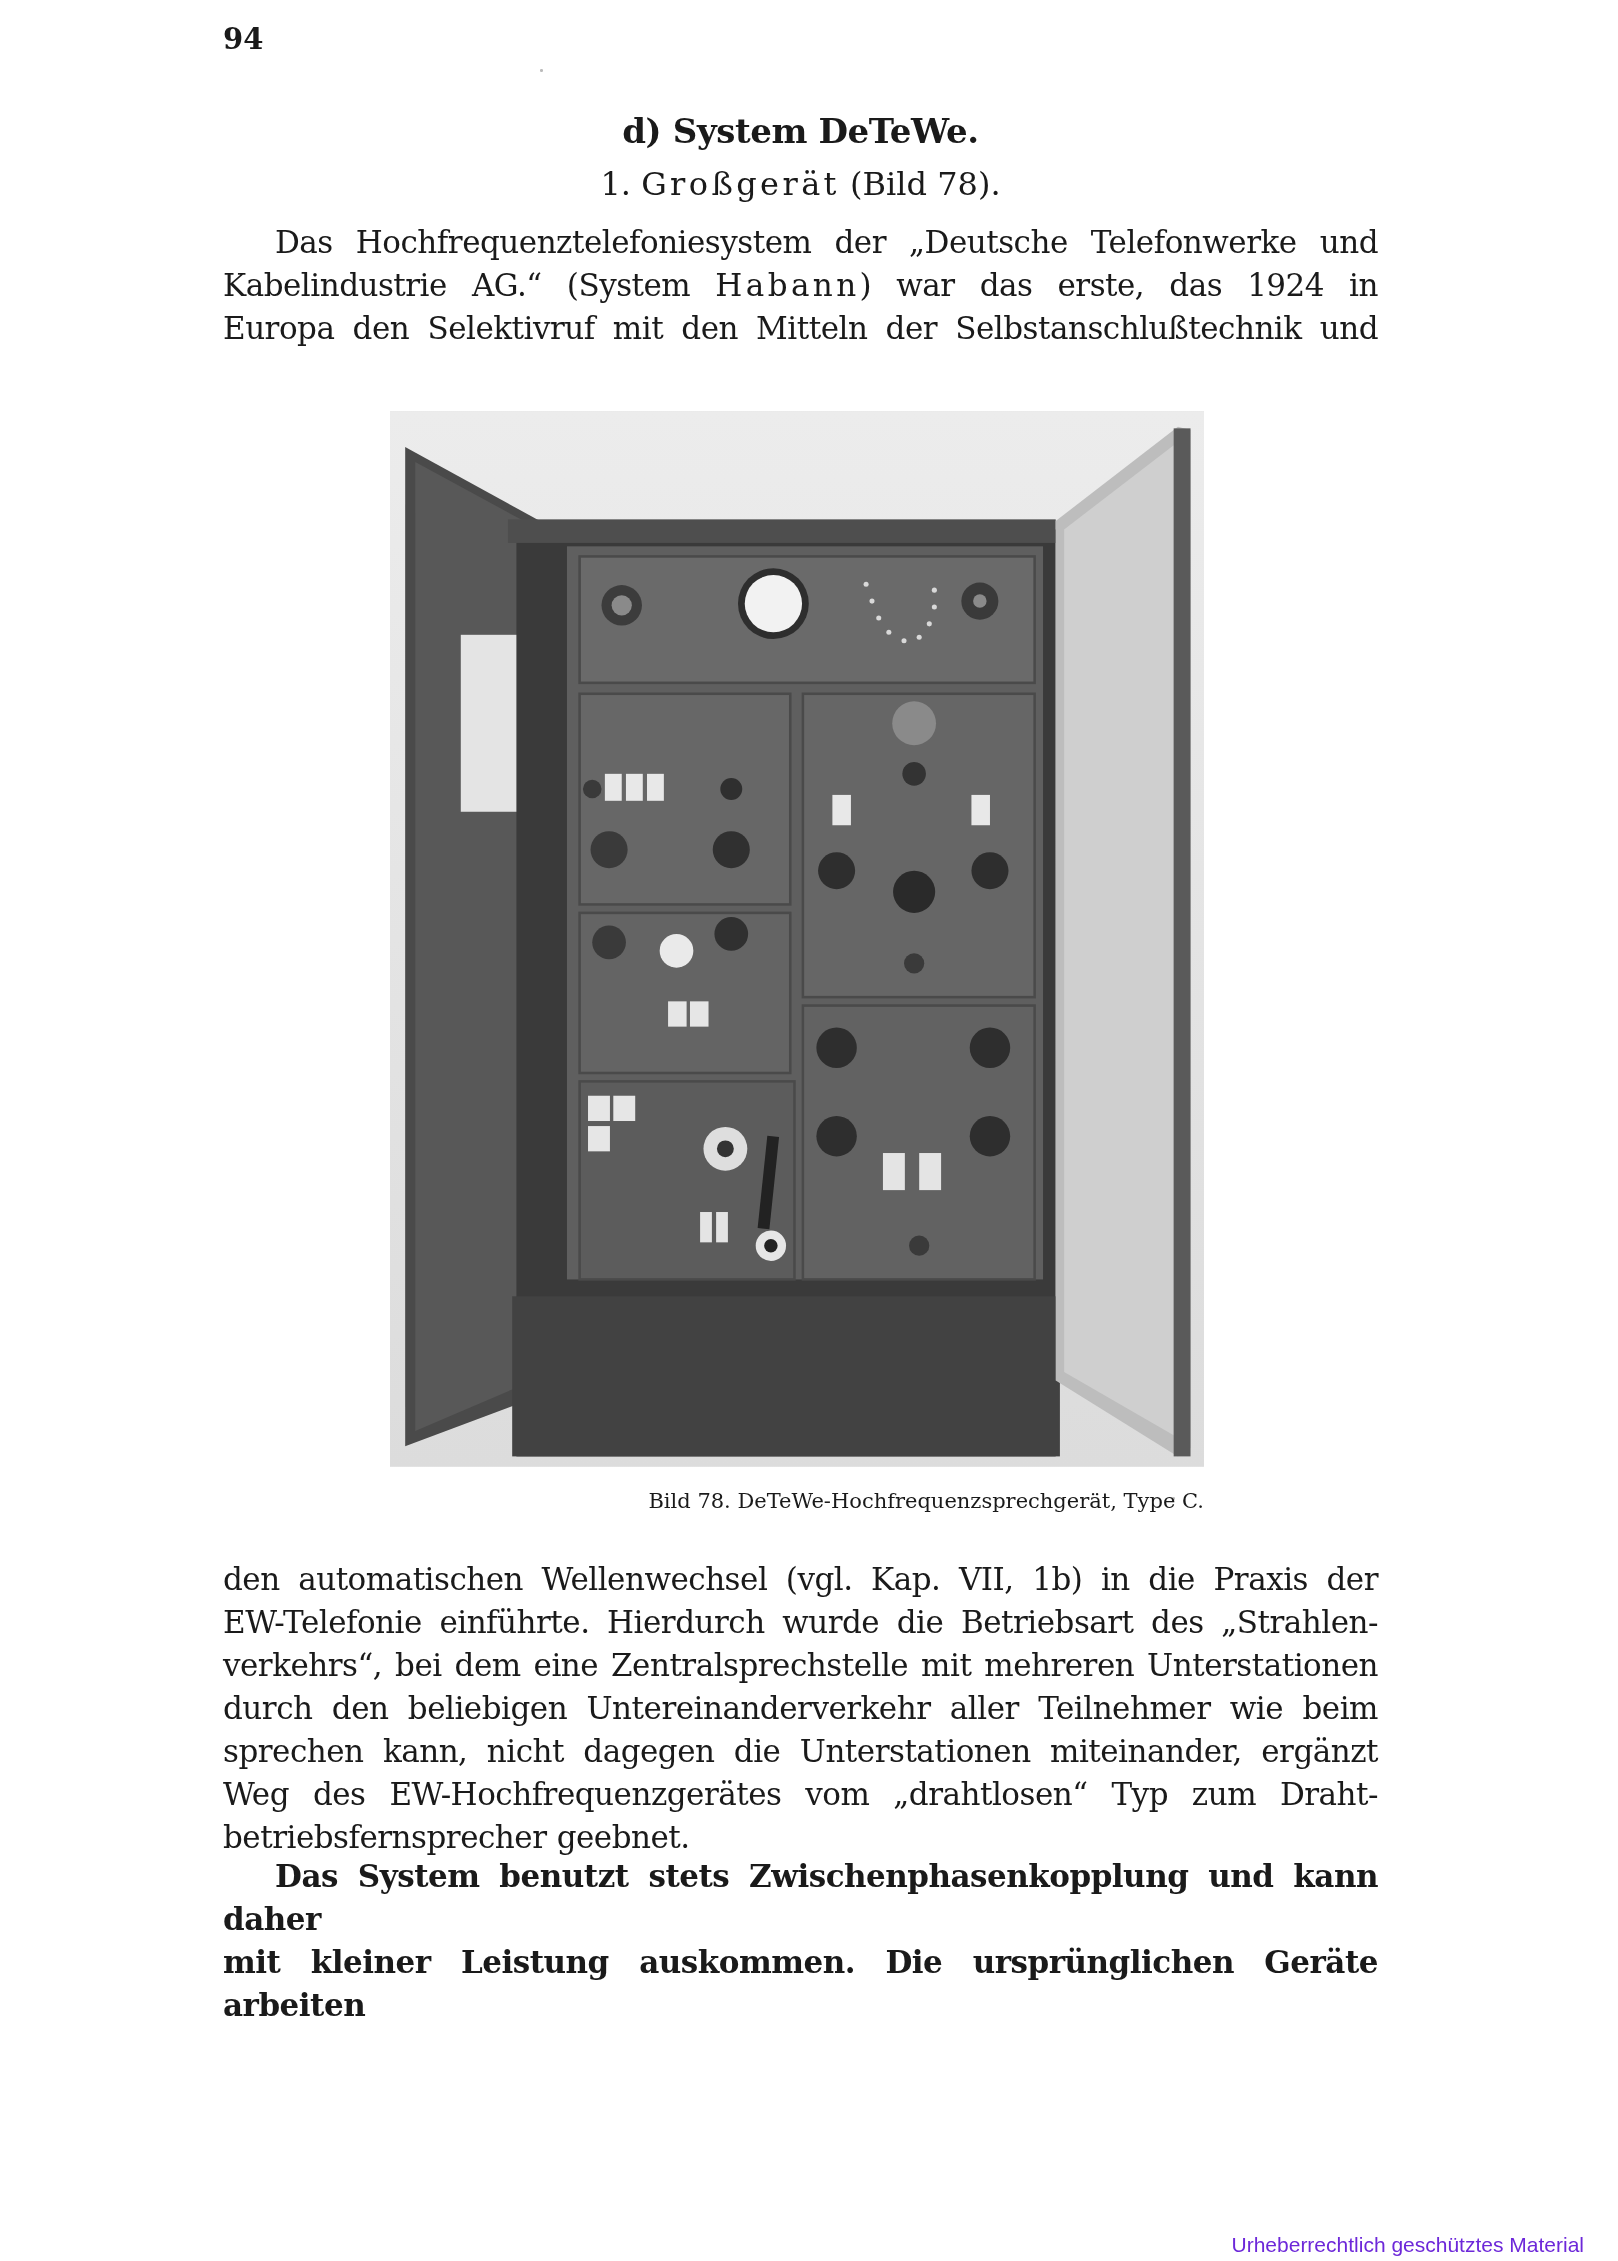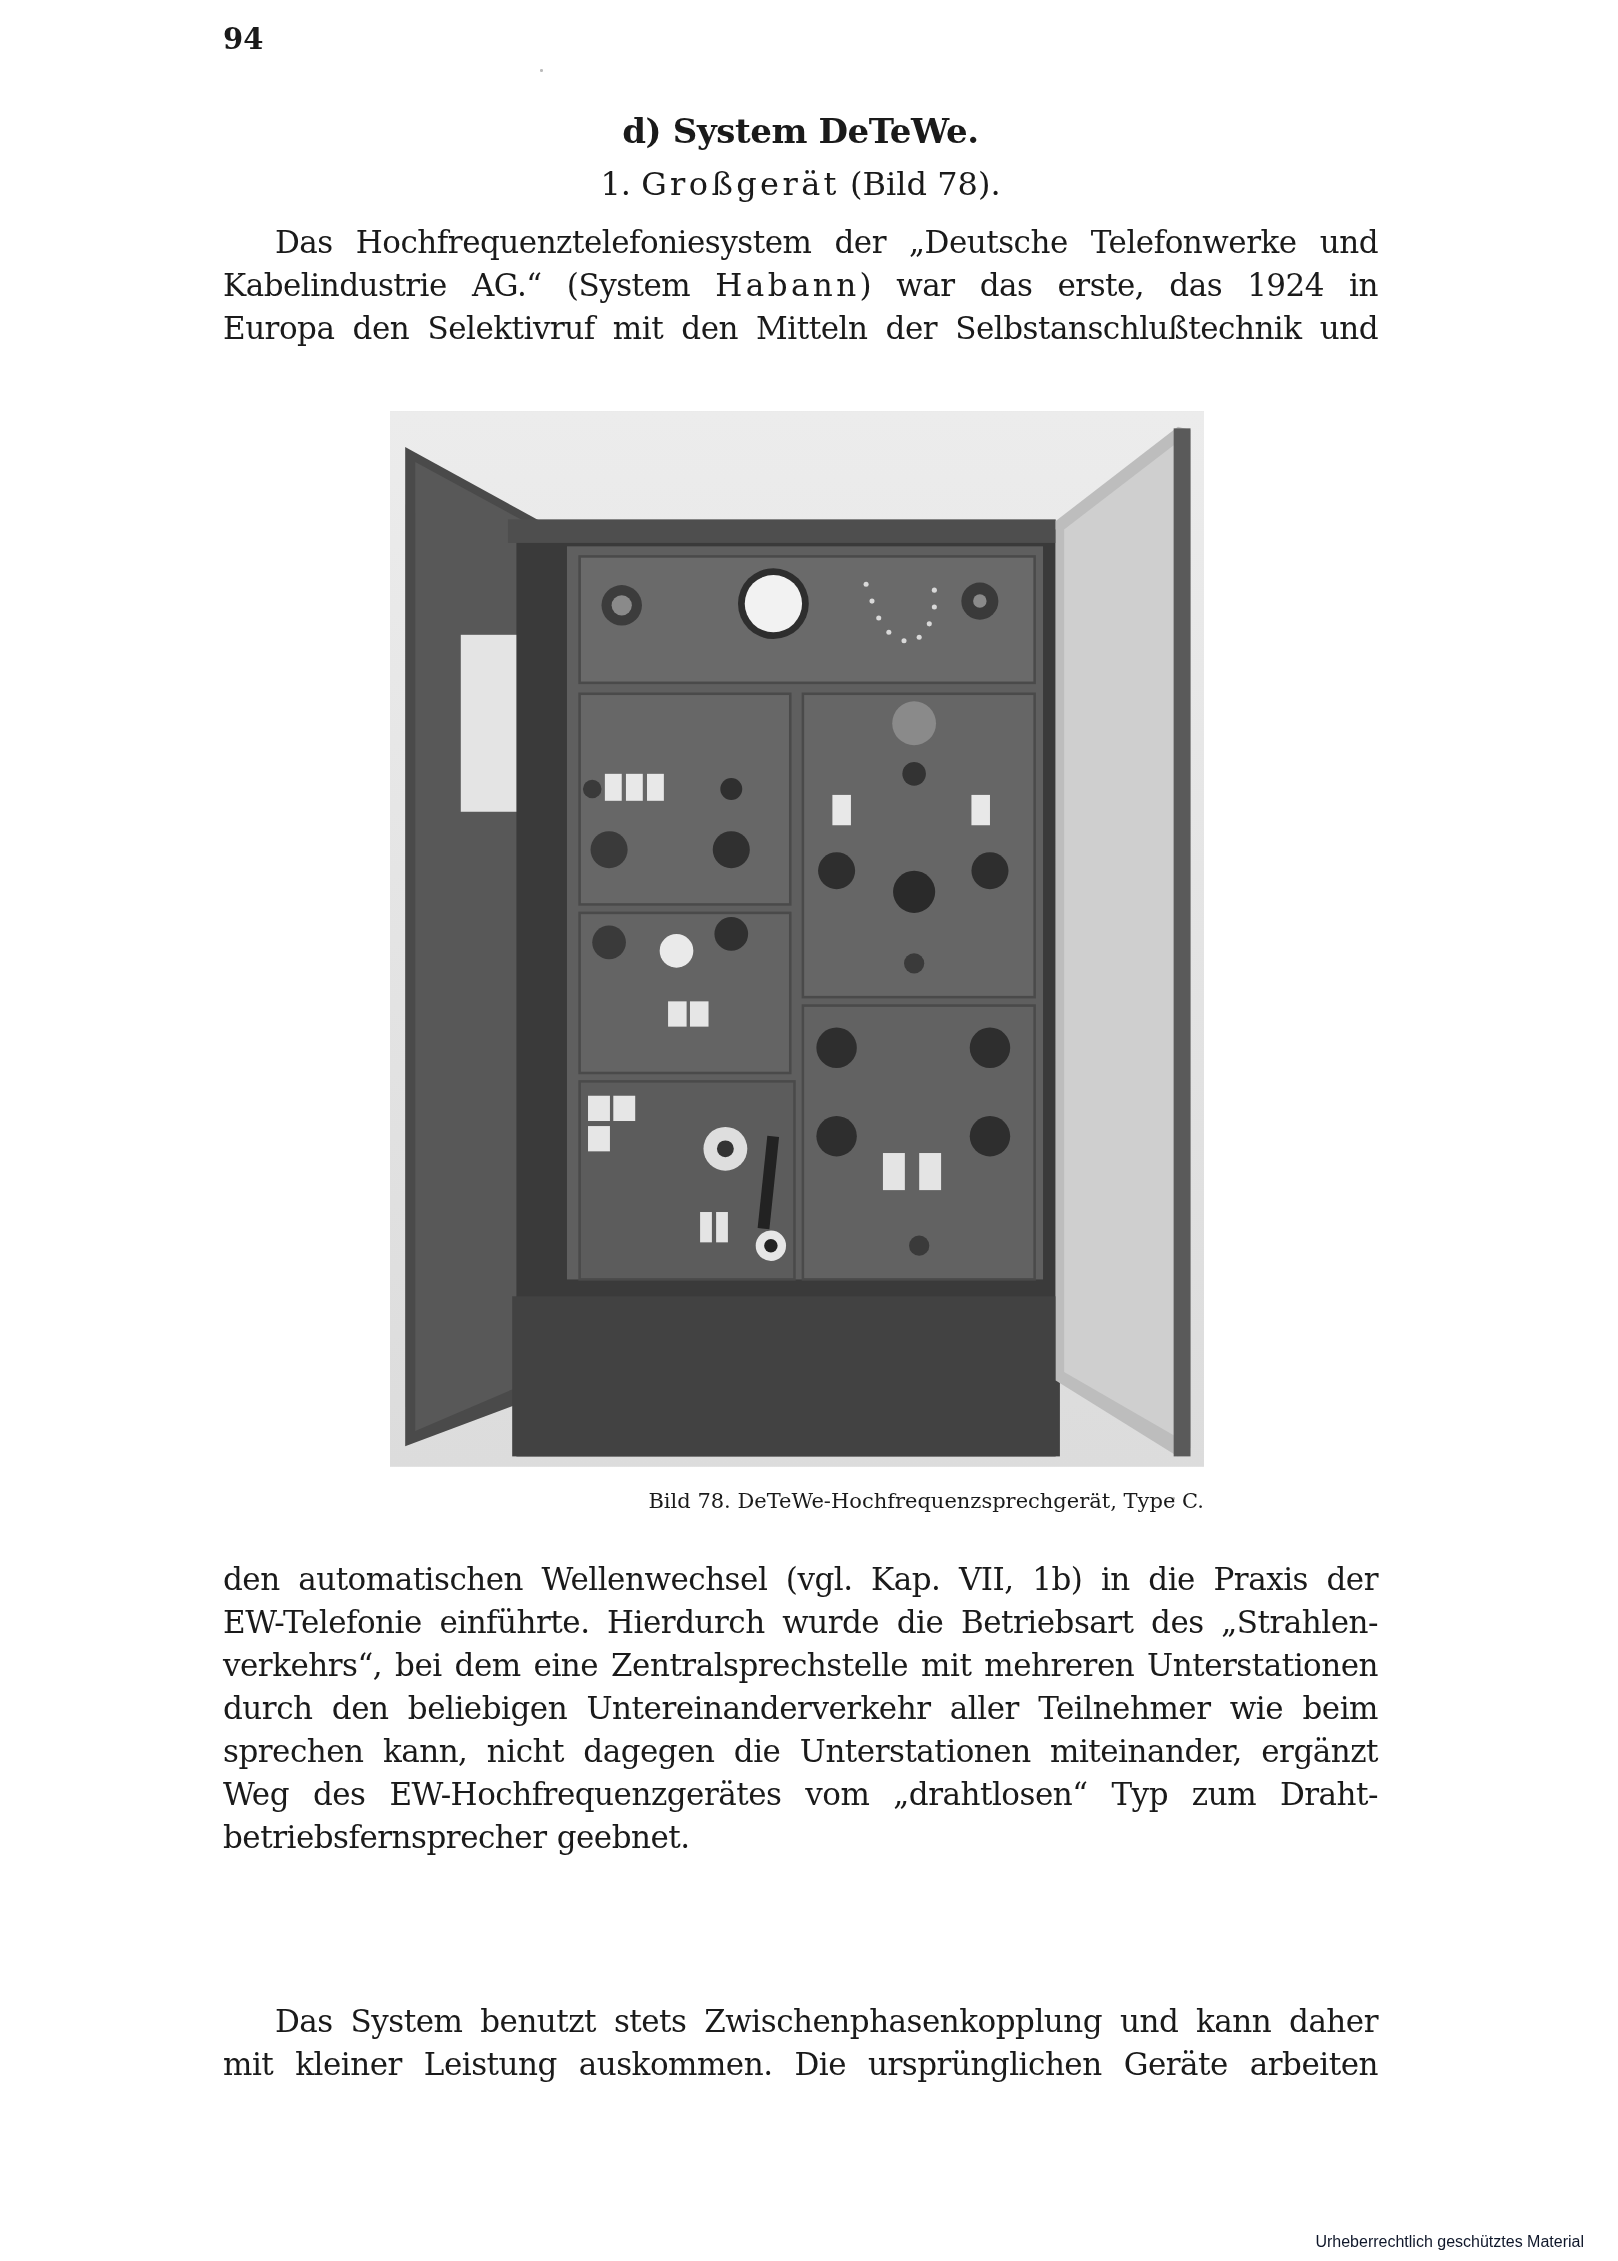--- a/index.html
+++ b/index.html
@@ -9,21 +9,21 @@
   .page-num { position:absolute; left:0; top:0; font-size:29px; font-weight:bold; }
   .head-title { position:absolute; left:0; right:0; top:0; text-align:center; font-size:29px; letter-spacing:-0.4px; }
   .section-title { position:absolute; top:111px; left:223px; width:1155px; text-align:center; font-size:34px; font-weight:bold; letter-spacing:-0.4px; }
   .subsection-title { position:absolute; top:165px; left:223px; width:1155px; text-align:center; font-size:32px; }
   .subsection-title .spaced { letter-spacing:3.4px; }
   .para { position:absolute; left:223px; width:1155px; font-size:31px; line-height:43px; text-align:justify; text-align-last:justify; letter-spacing:-0.5px; word-spacing:0.8px; }
   .para .indent { display:inline-block; width:52px; }
   .spaced-name { letter-spacing:3.4px; }
   .figure { position:absolute; left:390px; top:411px; width:814px; height:1056px; background:#e9e9e9; overflow:hidden; }
   .caption { position:absolute; top:1489px; left:390px; width:814px; text-align:right; font-size:21px; }
-  .watermark-text { position:absolute; right:35px; top:2233px; font-family:"Liberation Sans",sans-serif; font-size:16px; color:#0f172a; }
+  .watermark-text { position:absolute; right:35px; top:2233px; font-family:"Liberation Sans",sans-serif; font-size:21px; color:#6d28d9; }
   .stray-dot { position:absolute; width:2.5px; height:2.5px; background:#bbb; border-radius:50%; }
 </style>
 </head>
 <body>
 
 <div class="running-head">
   <span class="page-num">94</span>
 </div>
 
 <div class="stray-dot" style="left:540px;top:69px;"></div>
@@ -133,19 +133,19 @@
 <div class="para" style="top:1558px;">
   <div>den automatischen Wellenwechsel (vgl. Kap. VII, 1b) in die Praxis der</div>
   <div>EW-Telefonie einführte. Hierdurch wurde die Betriebsart des „Strahlen-</div>
   <div>verkehrs“, bei dem eine Zentralsprechstelle mit mehreren Unterstationen</div>
   <div>durch den beliebigen Untereinanderverkehr aller Teilnehmer wie beim</div>
   <div>sprechen kann, nicht dagegen die Unterstationen miteinander, ergänzt</div>
   <div>Weg des EW-Hochfrequenzgerätes vom „drahtlosen“ Typ zum Draht-</div>
   <div class="last-free" style="text-align-last:left;">betriebsfernsprecher geebnet.</div>
 </div>
 
-<div class="para" style="top:2000px;">
+<div class="para" style="top:1855px;font-weight:bold;">
   <div><span class="indent"></span><span>Das System benutzt stets Zwischenphasenkopplung und kann daher</span></div>
   <div>mit kleiner Leistung auskommen. Die ursprünglichen Geräte arbeiten</div>
 </div>
 
 <div class="watermark-text">Urheberrechtlich geschütztes Material</div>
 
 
 </body></html>

